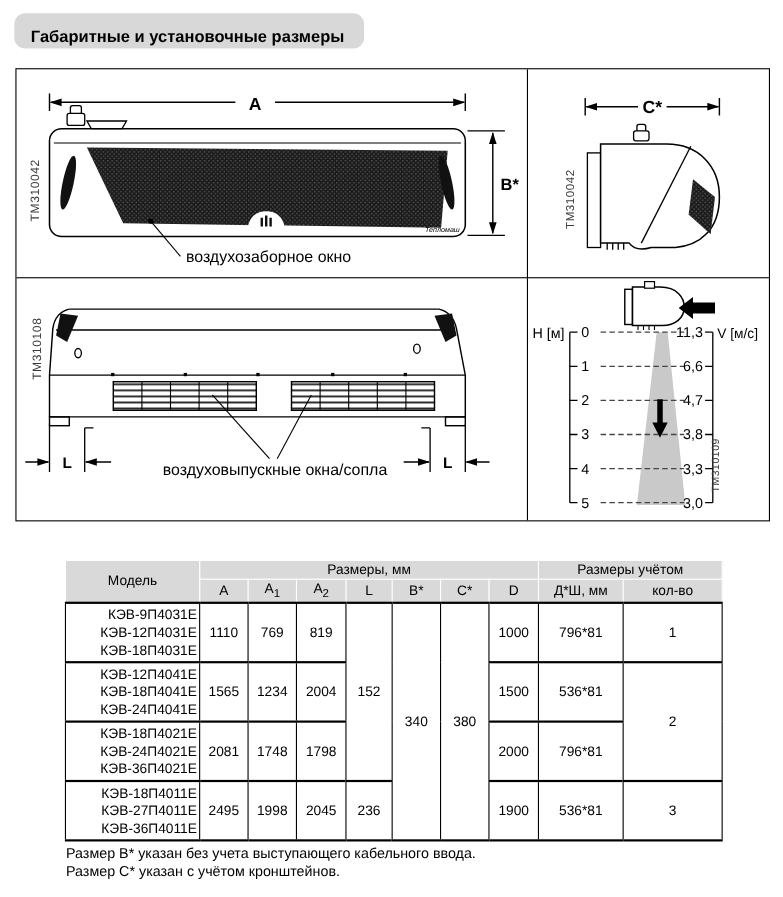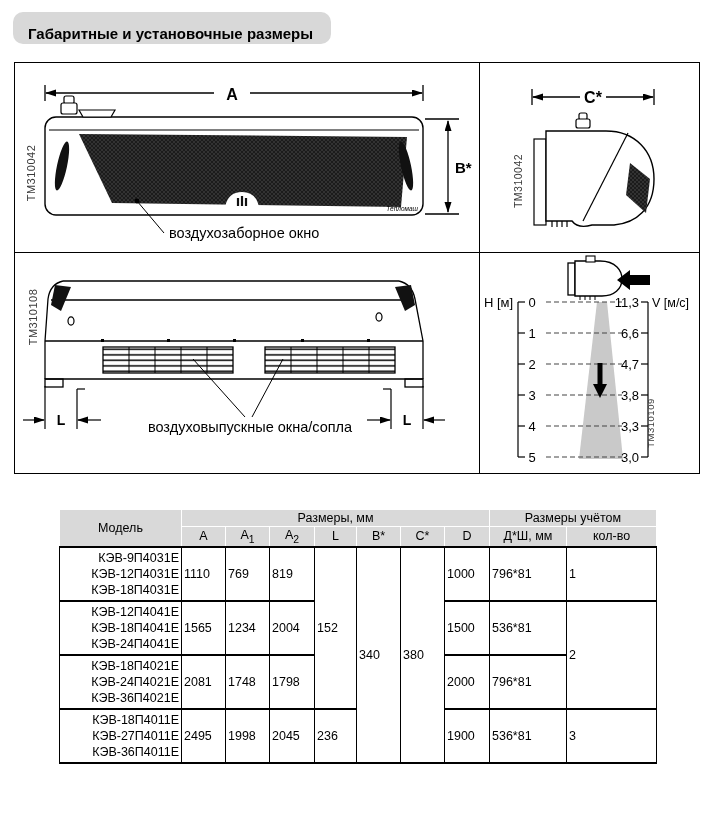--- a/index.html
+++ b/index.html
@@ -28,21 +28,21 @@
   .dim-table{
     position:absolute;left:59px;top:509px;
     border-collapse:collapse;table-layout:fixed;font-size:12.5px;
   }
   .dim-table thead th{
     background:#d9d9d9;border:1.5px solid #fff;font-weight:normal;
     padding:1px 2px;text-align:center;
   }
   .dim-table tbody td{
     border:1px solid #000;border-top-width:2px;border-bottom-width:2px;
-    text-align:left;vertical-align:middle;padding:1px 2px;height:50px;
+    text-align:center;vertical-align:middle;padding:1px 2px;height:50px;
   }
   .dim-table td.model{text-align:right;padding-left:5px;line-height:16px;}
   .notes{position:absolute;left:60px;top:768px;font-size:13px;line-height:16px;}
 </style>
 </head>
 <body>
 
 <div class="title-pill">Габаритные и установочные размеры</div>
 
 <div class="frame">
@@ -375,13 +375,15 @@
       <td>2045</td>
       <td>236</td>
       <td>1900</td>
       <td>536*81</td>
       <td>3</td>
     </tr>
   </tbody>
 </table>
 
 <div class="notes">
+  <div>Размер В* указан без учета выступающего кабельного ввода.</div>
+  <div>Размер С* указан с учётом кронштейнов.</div>
 </div>
 
 </body></html>

